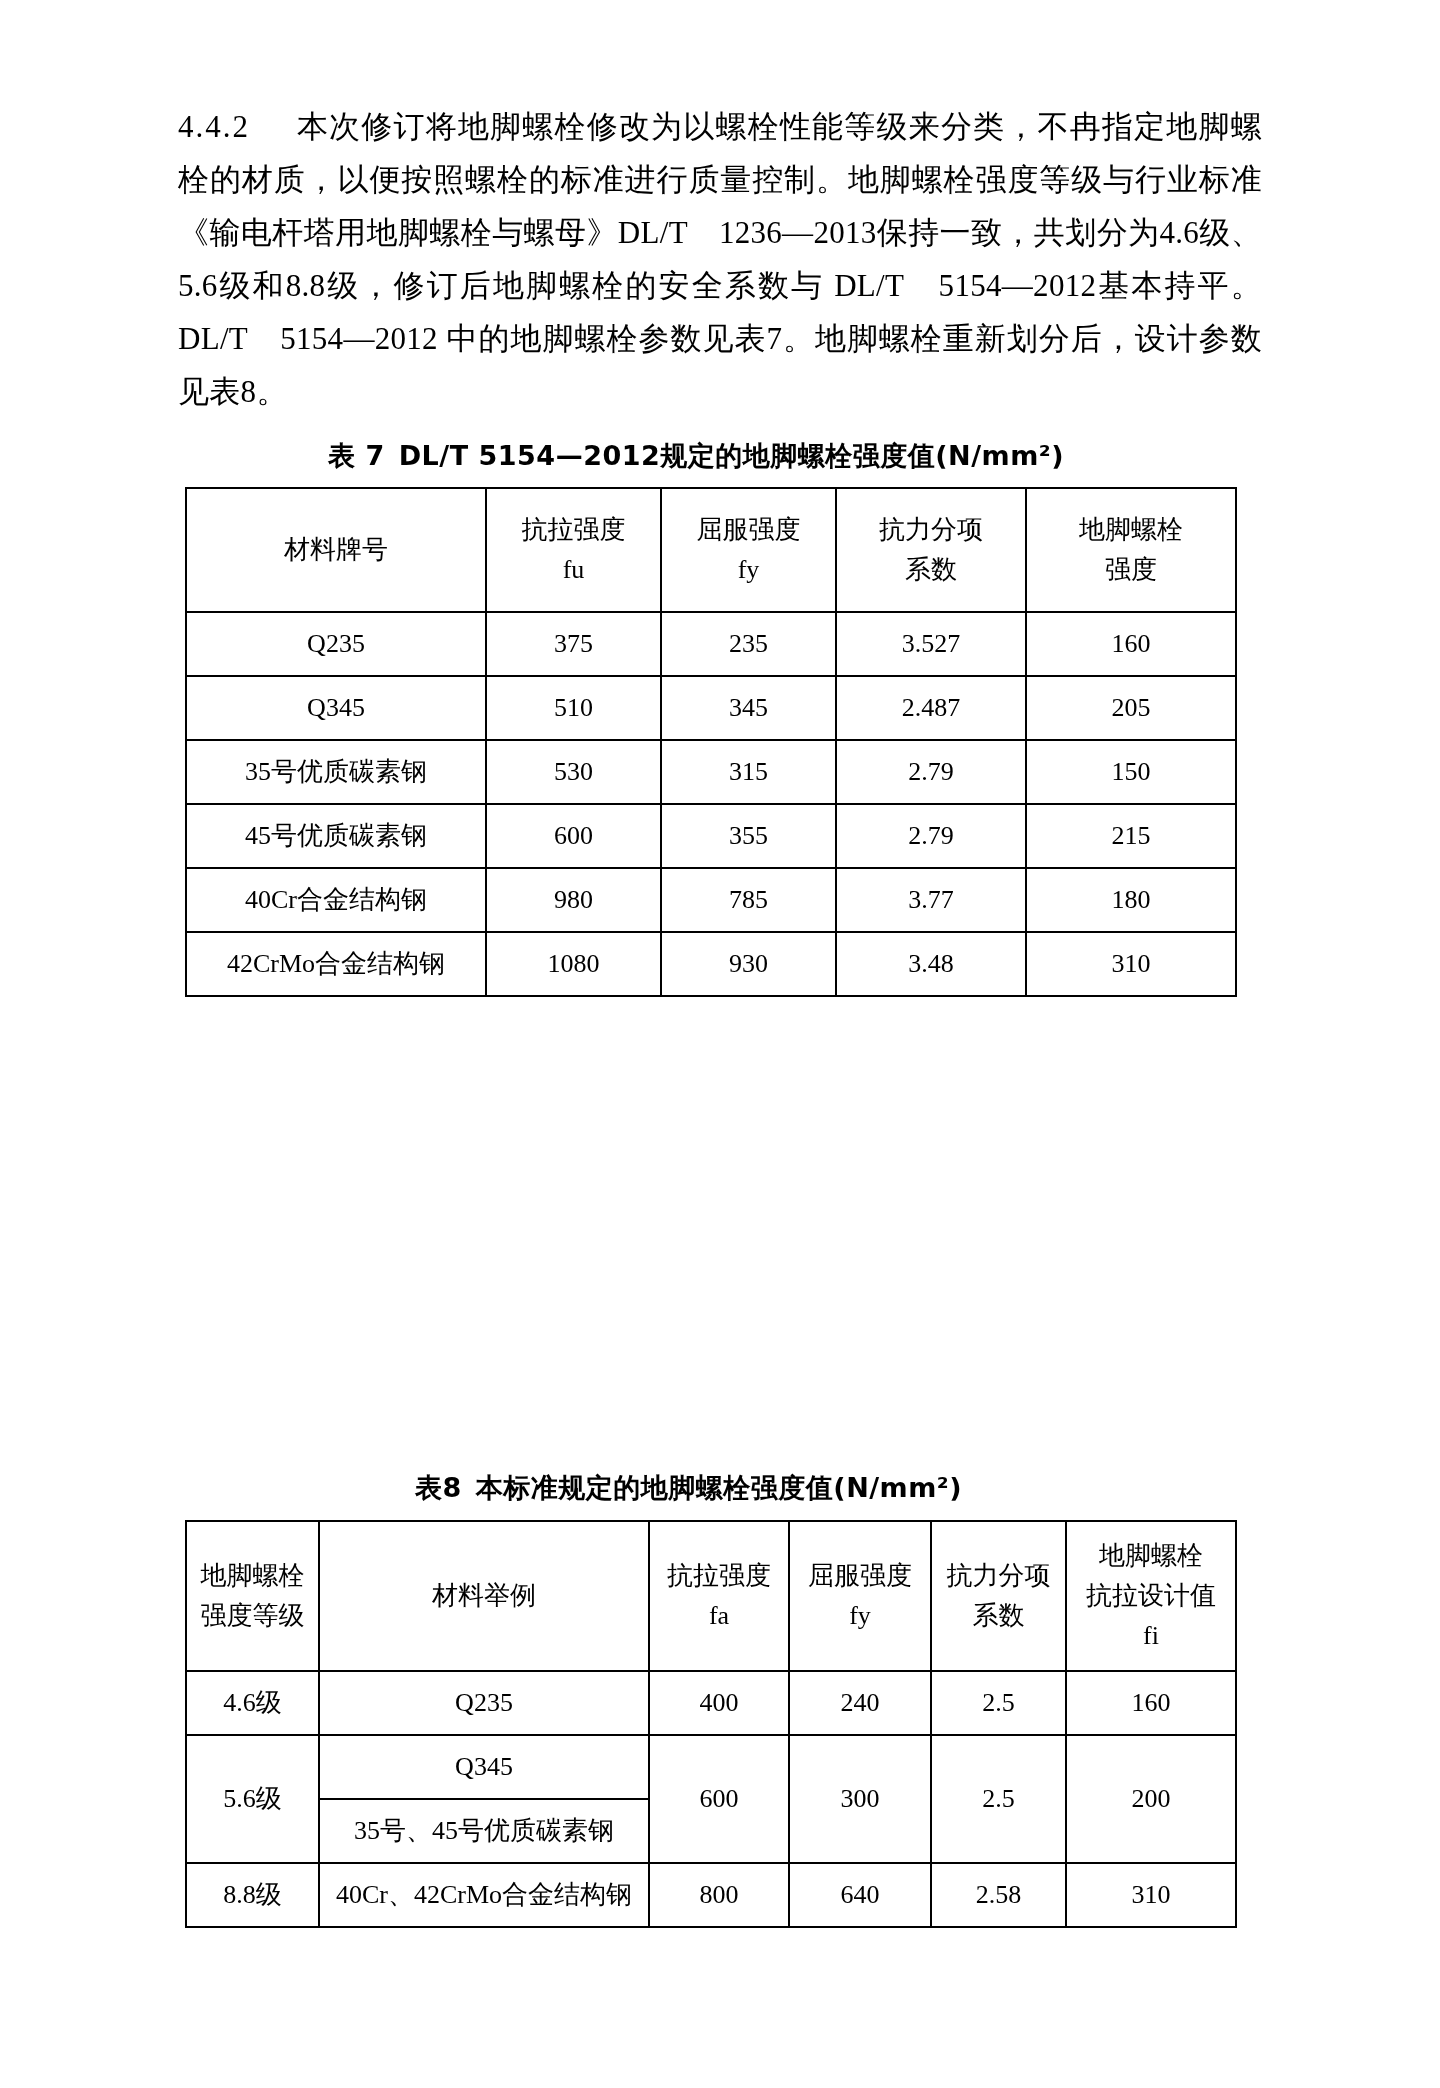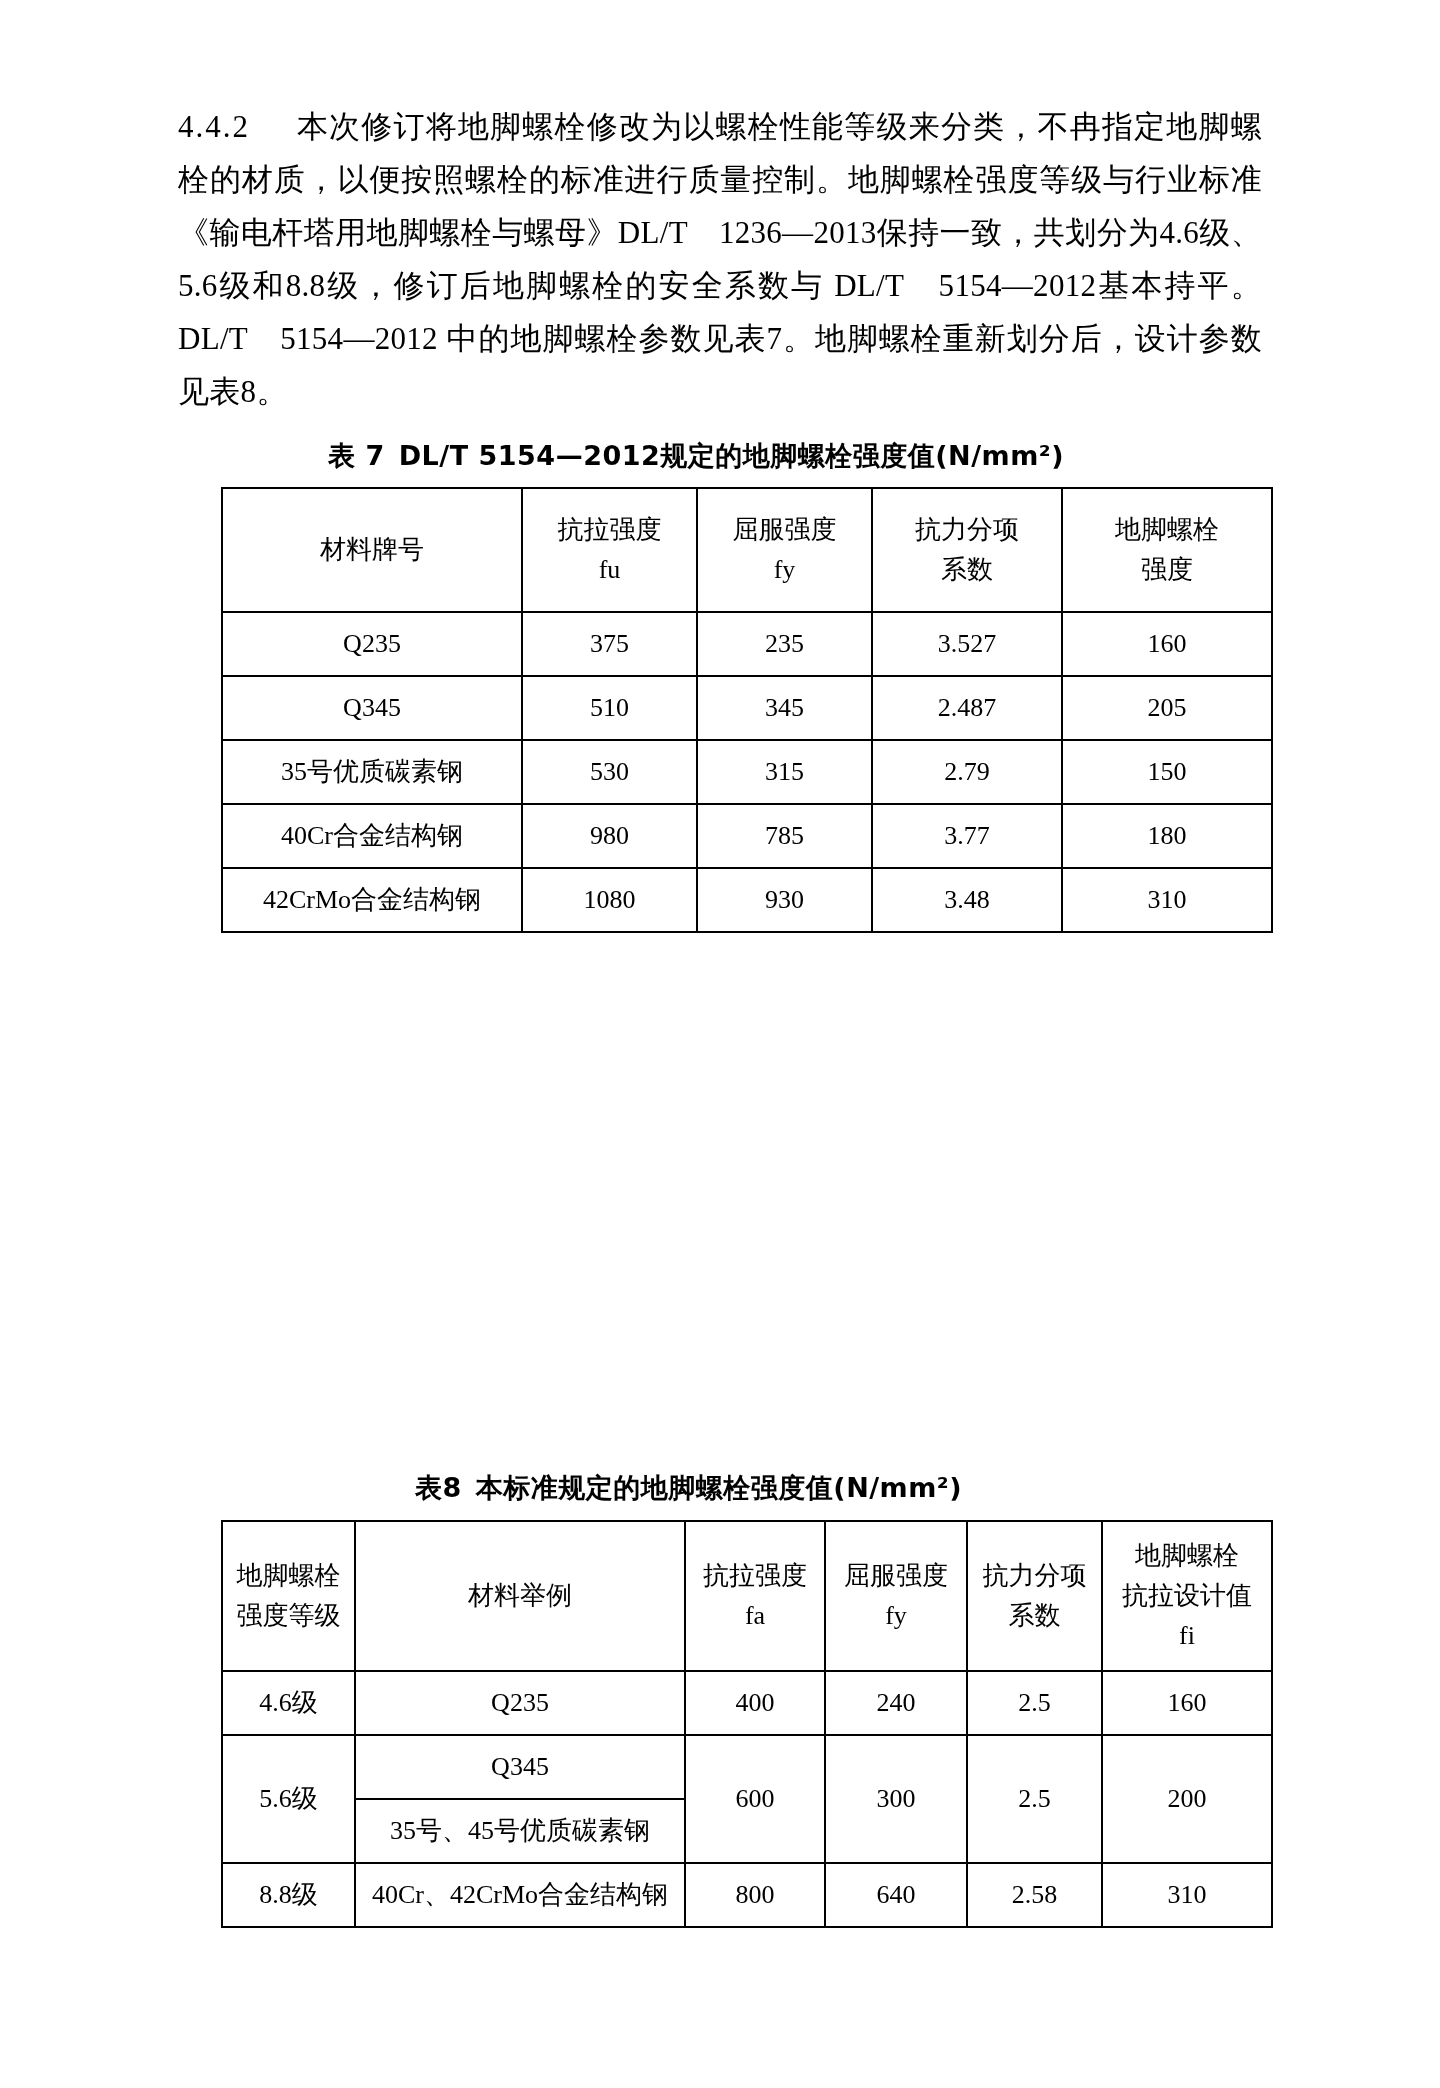--- a/index.html
+++ b/index.html
@@ -59,21 +59,20 @@
     left: 393px;
     top: 1470px;
   }
   .cap-sep { display:inline-block; width: 14px; }
   
   table.doc-table {
     position: absolute;
     border-collapse: collapse;
     table-layout: fixed;
     font-size: 26px;
-    margin-left: 36px;
   }
   table.doc-table td {
     border: 2px solid #000000;
     text-align: center;
     vertical-align: middle;
     padding: 0;
     line-height: 40px;
   }
   .cell-two-line {
     display: block;
@@ -153,20 +152,27 @@
         <td>345</td>
         <td>2.487</td>
         <td>205</td>
       </tr>
       <tr>
         <td>35号优质碳素钢</td>
         <td>530</td>
         <td>315</td>
         <td>2.79</td>
         <td>150</td>
+      </tr>
+      <tr>
+        <td>45号优质碳素钢</td>
+        <td>600</td>
+        <td>355</td>
+        <td>2.79</td>
+        <td>215</td>
       </tr>
       <tr>
         <td>40Cr合金结构钢</td>
         <td>980</td>
         <td>785</td>
         <td>3.77</td>
         <td>180</td>
       </tr>
       <tr>
         <td>42CrMo合金结构钢</td>

